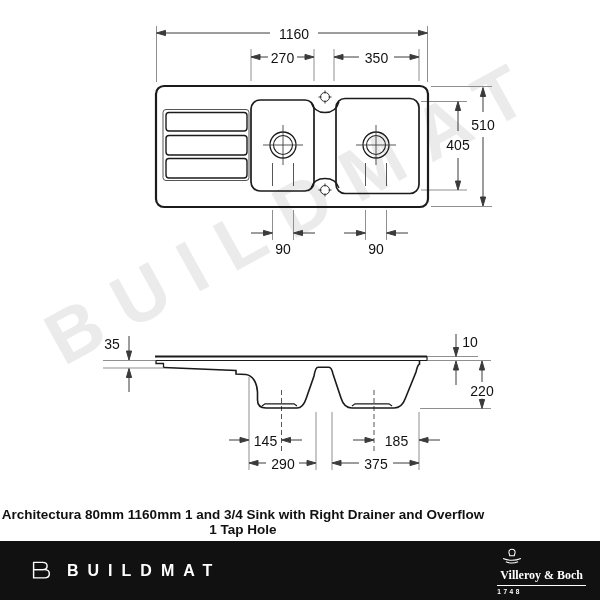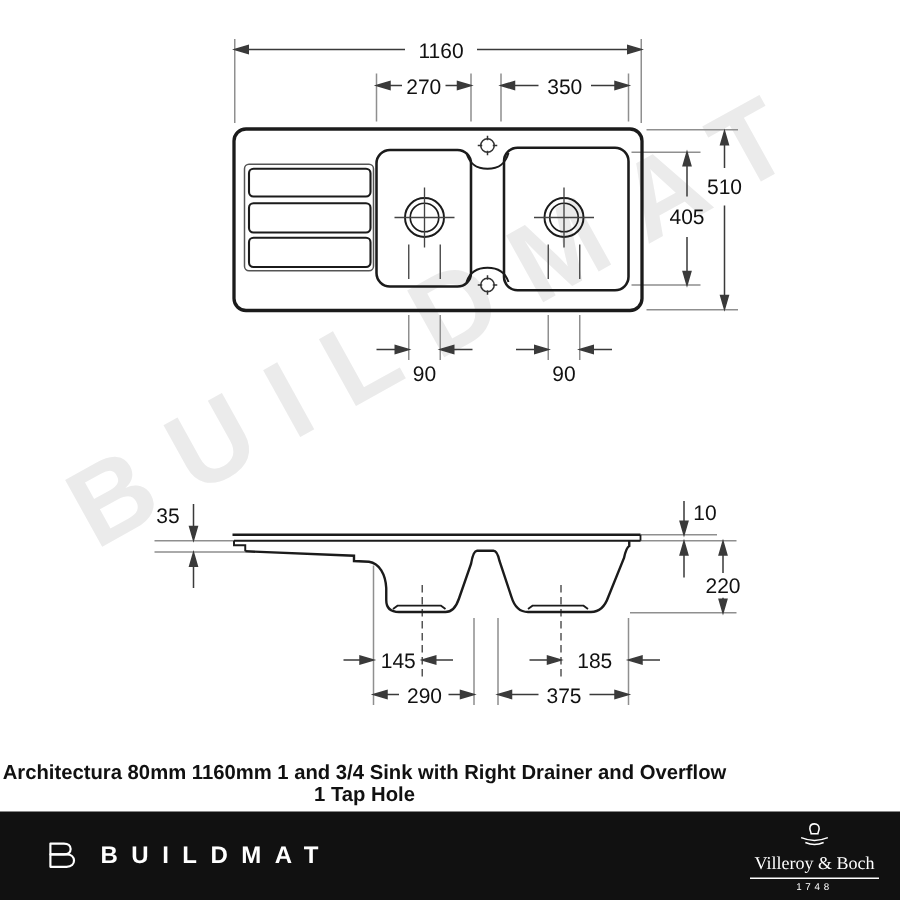--- a/index.html
+++ b/index.html
@@ -14,21 +14,21 @@
   .dimtxt{font-family:"Liberation Sans",sans-serif;font-size:14px;fill:#111;}
   
   #caption{position:absolute;top:507px;left:0;width:486px;text-align:center;
     font-size:13.5px;font-weight:bold;color:#111;}
   
   #footer{position:absolute;left:0;top:541px;width:600px;height:59px;background:#111111;
     display:flex;align-items:center;justify-content:space-between;box-sizing:border-box;
     padding:0 14px 0 30px;}
   #brand{display:flex;align-items:center;gap:10px;}
   #brand .brand-text{color:#fff;font-weight:bold;font-size:16px;letter-spacing:9px;}
-  #vb{display:flex;flex-direction:column;align-items:center;color:#fff;margin-top:2px;}
+  #vb{display:flex;flex-direction:column;align-items:flex-start;color:#fff;margin-top:2px;font-weight:bold;}
   #vb .vb-name{font-family:"Liberation Serif",serif;font-size:12px;color:#fff;
     border-bottom:1px solid #fff;padding:1px 3px 2px 3px;white-space:nowrap;}
   #vb .vb-year{font-size:6.5px;letter-spacing:2.5px;margin-top:2px;color:#fff;}
 </style>
 </head>
 <body>
 
 <div id="stage">
 
   <div id="watermark">BUILDMAT</div>

